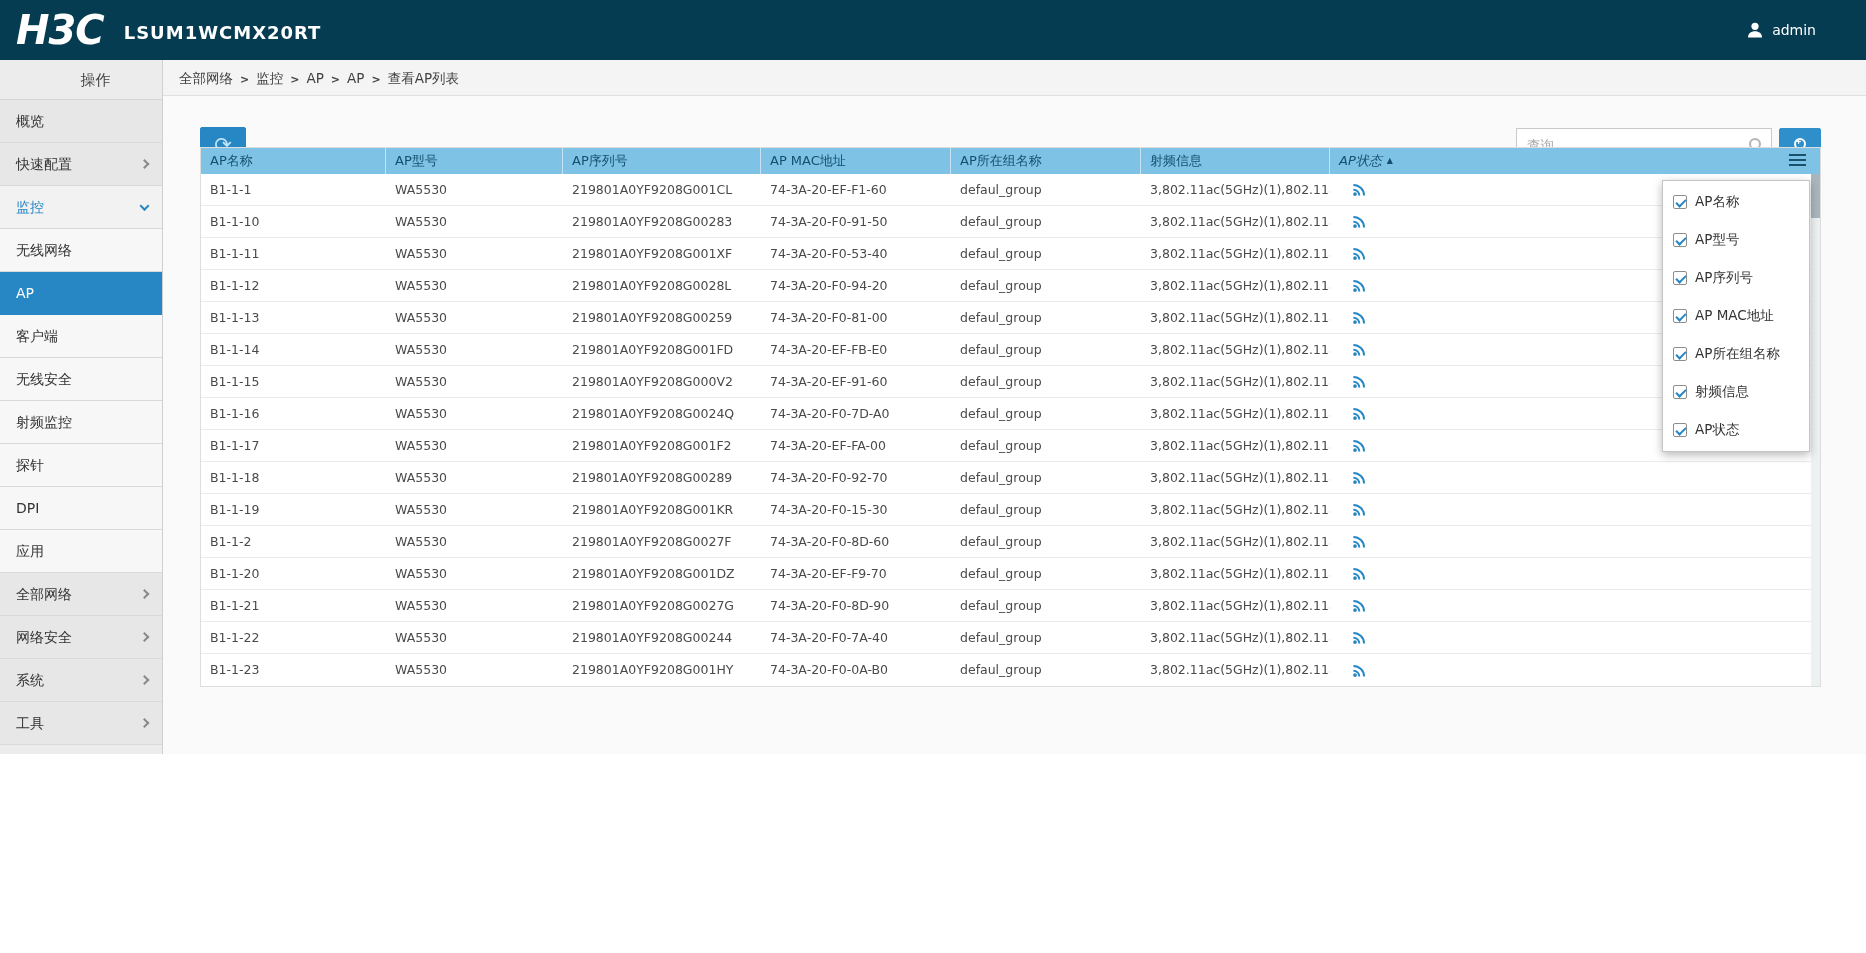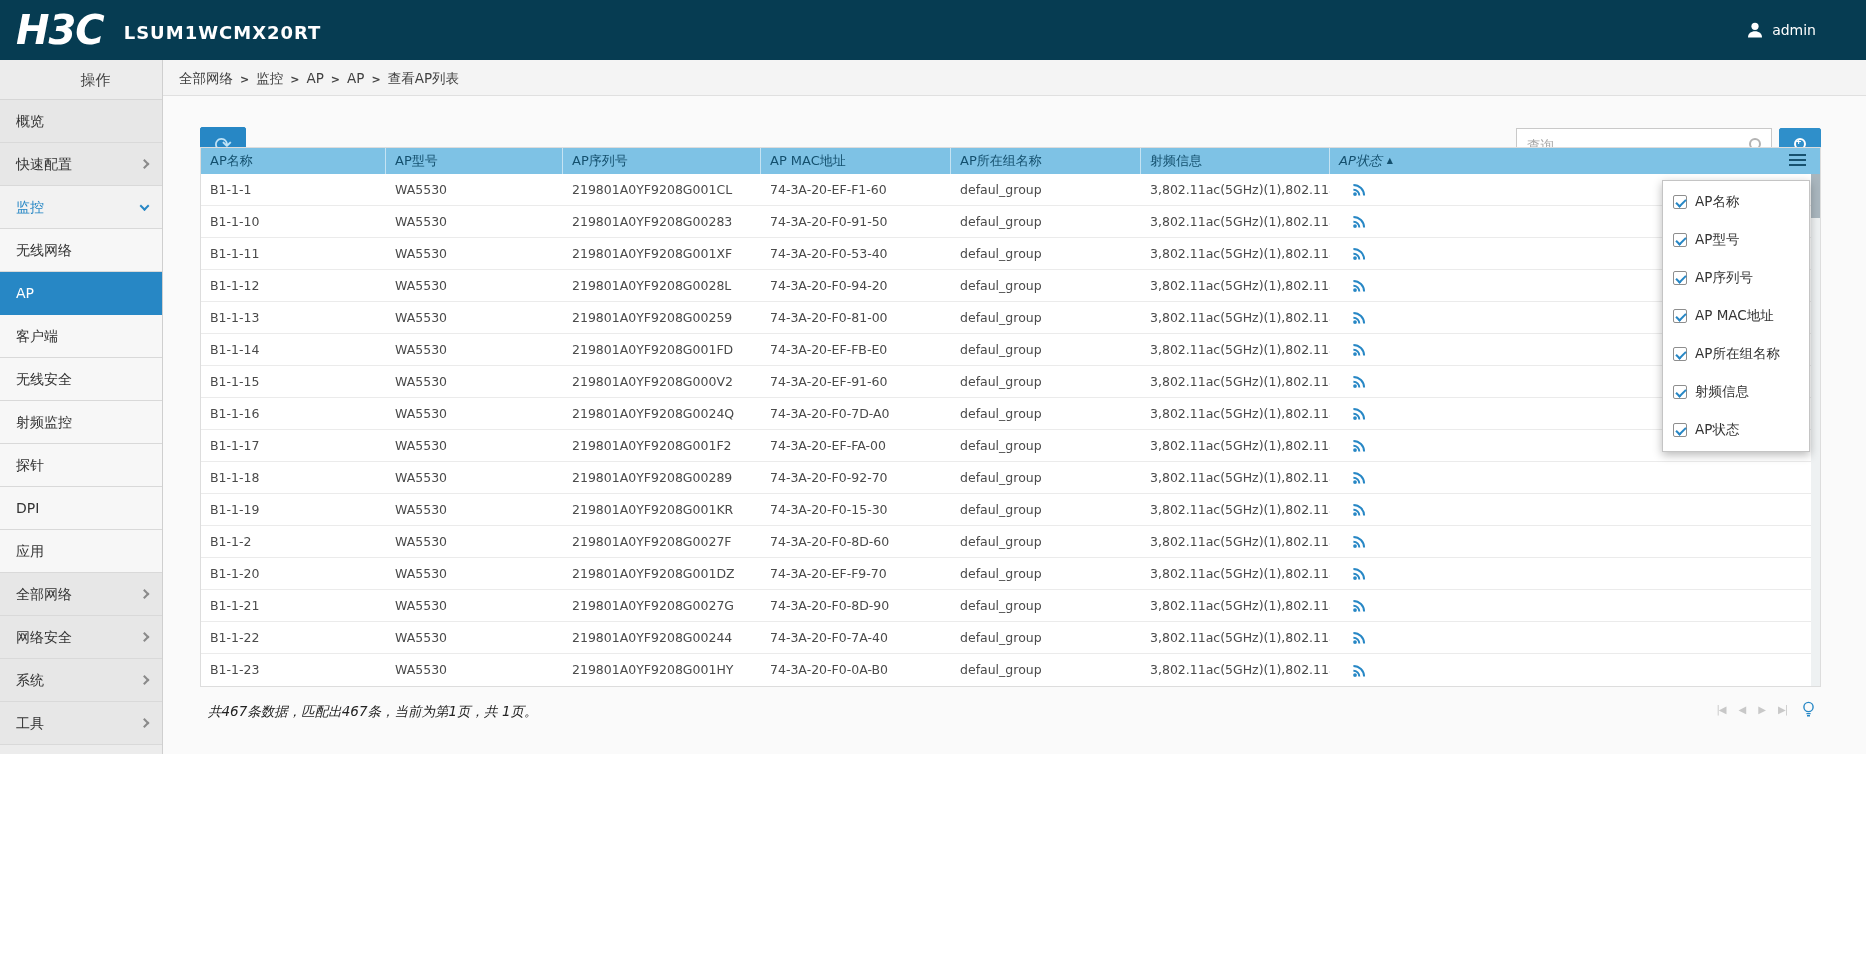--- a/index.html
+++ b/index.html
@@ -442,35 +442,20 @@
         <div class="burger" style="position:absolute; right:14px; top:6px;">
             <i></i>
             <i></i>
             <i></i>
           </div>
         <div class="scrollbar">
           <div class="thumb"></div>
         </div>
       </div>
 
-      <div class="tfooter">
-        <span class="summary">共467条数据，匹配出467条，当前为第1页，共 1页。</span>
-        <div class="pager" id="pager">
-            <span class="pg-btn">|◀</span>
-            <span class="pg-btn">◀</span>
-            <span class="pg-btn">▶</span>
-            <span class="pg-btn">▶|</span>
-            <span class="bulb">
-              <svg width="13" height="17" viewBox="0 0 13 17">
-                <circle cx="6.5" cy="6" r="4.6" fill="none" stroke="#2787c5" stroke-width="1.4"></circle>
-                <path d="M4.4 12.6h4.2M5 14.8h3" stroke="#2787c5" stroke-width="1.4" fill="none"></path>
-              </svg>
-            </span>
-          </div>
-      </div>
 
       <div class="col-menu" id="col-menu">
           <div class="cm-item">
             <span class="cm-check checked"></span>
             <span class="cm-label">AP名称</span>
           </div>
           <div class="cm-item">
             <span class="cm-check checked"></span>
             <span class="cm-label">AP型号</span>
           </div>

